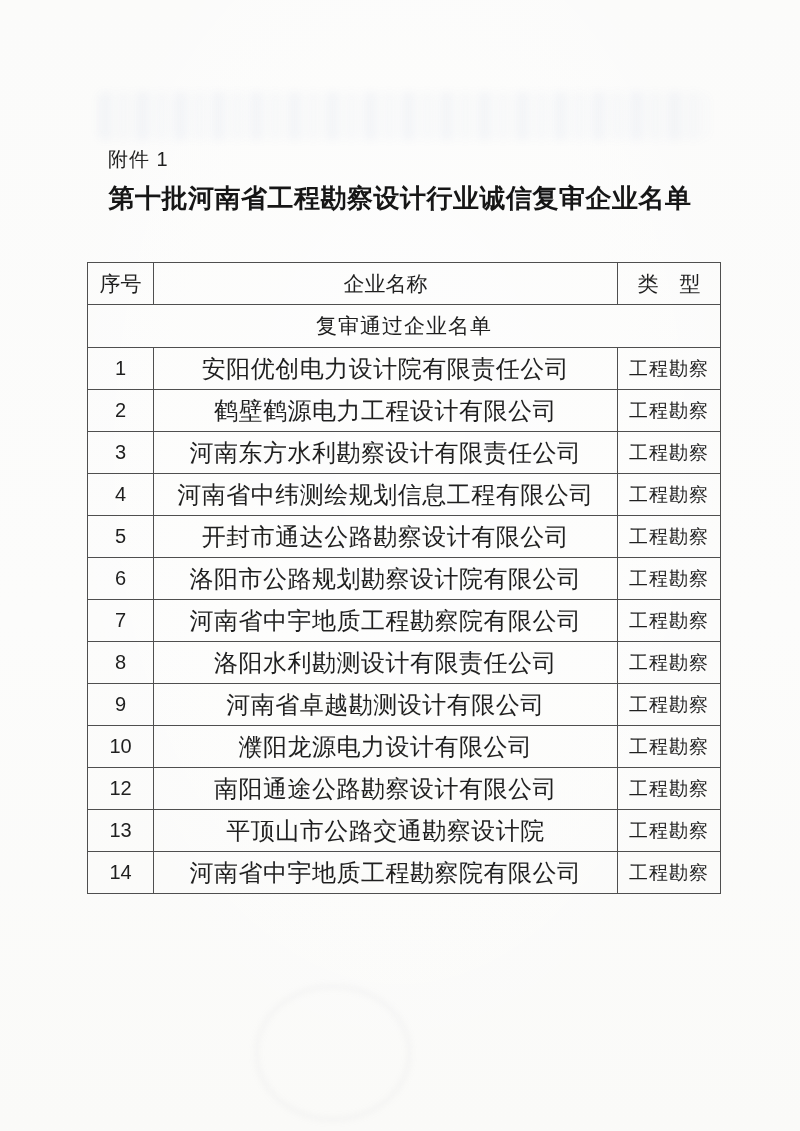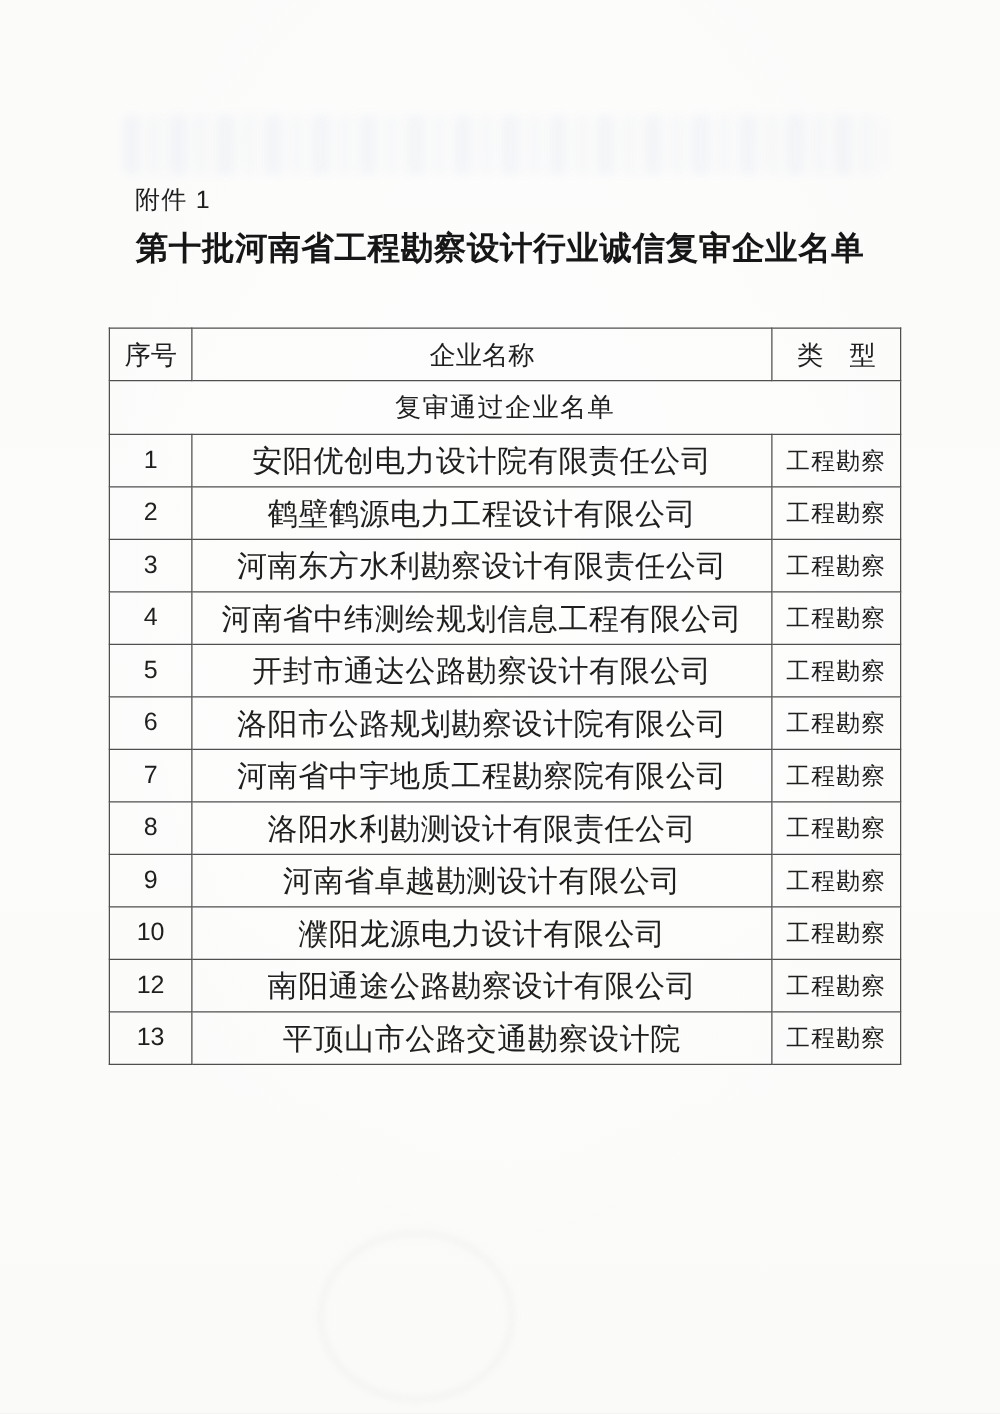--- a/index.html
+++ b/index.html
@@ -179,16 +179,21 @@
         <tr>
           <td class="cell-index">12</td>
           <td class="cell-name">南阳通途公路勘察设计有限公司</td>
           <td class="cell-type">工程勘察</td>
         </tr>
         <tr>
           <td class="cell-index">13</td>
           <td class="cell-name">平顶山市公路交通勘察设计院</td>
           <td class="cell-type">工程勘察</td>
         </tr>
+        <tr>
+          <td class="cell-index">14</td>
+          <td class="cell-name">河南省中宇地质工程勘察院有限公司</td>
+          <td class="cell-type">工程勘察</td>
+        </tr>
       </tbody>
   </table>
 
 </div>
 
 </body></html>

